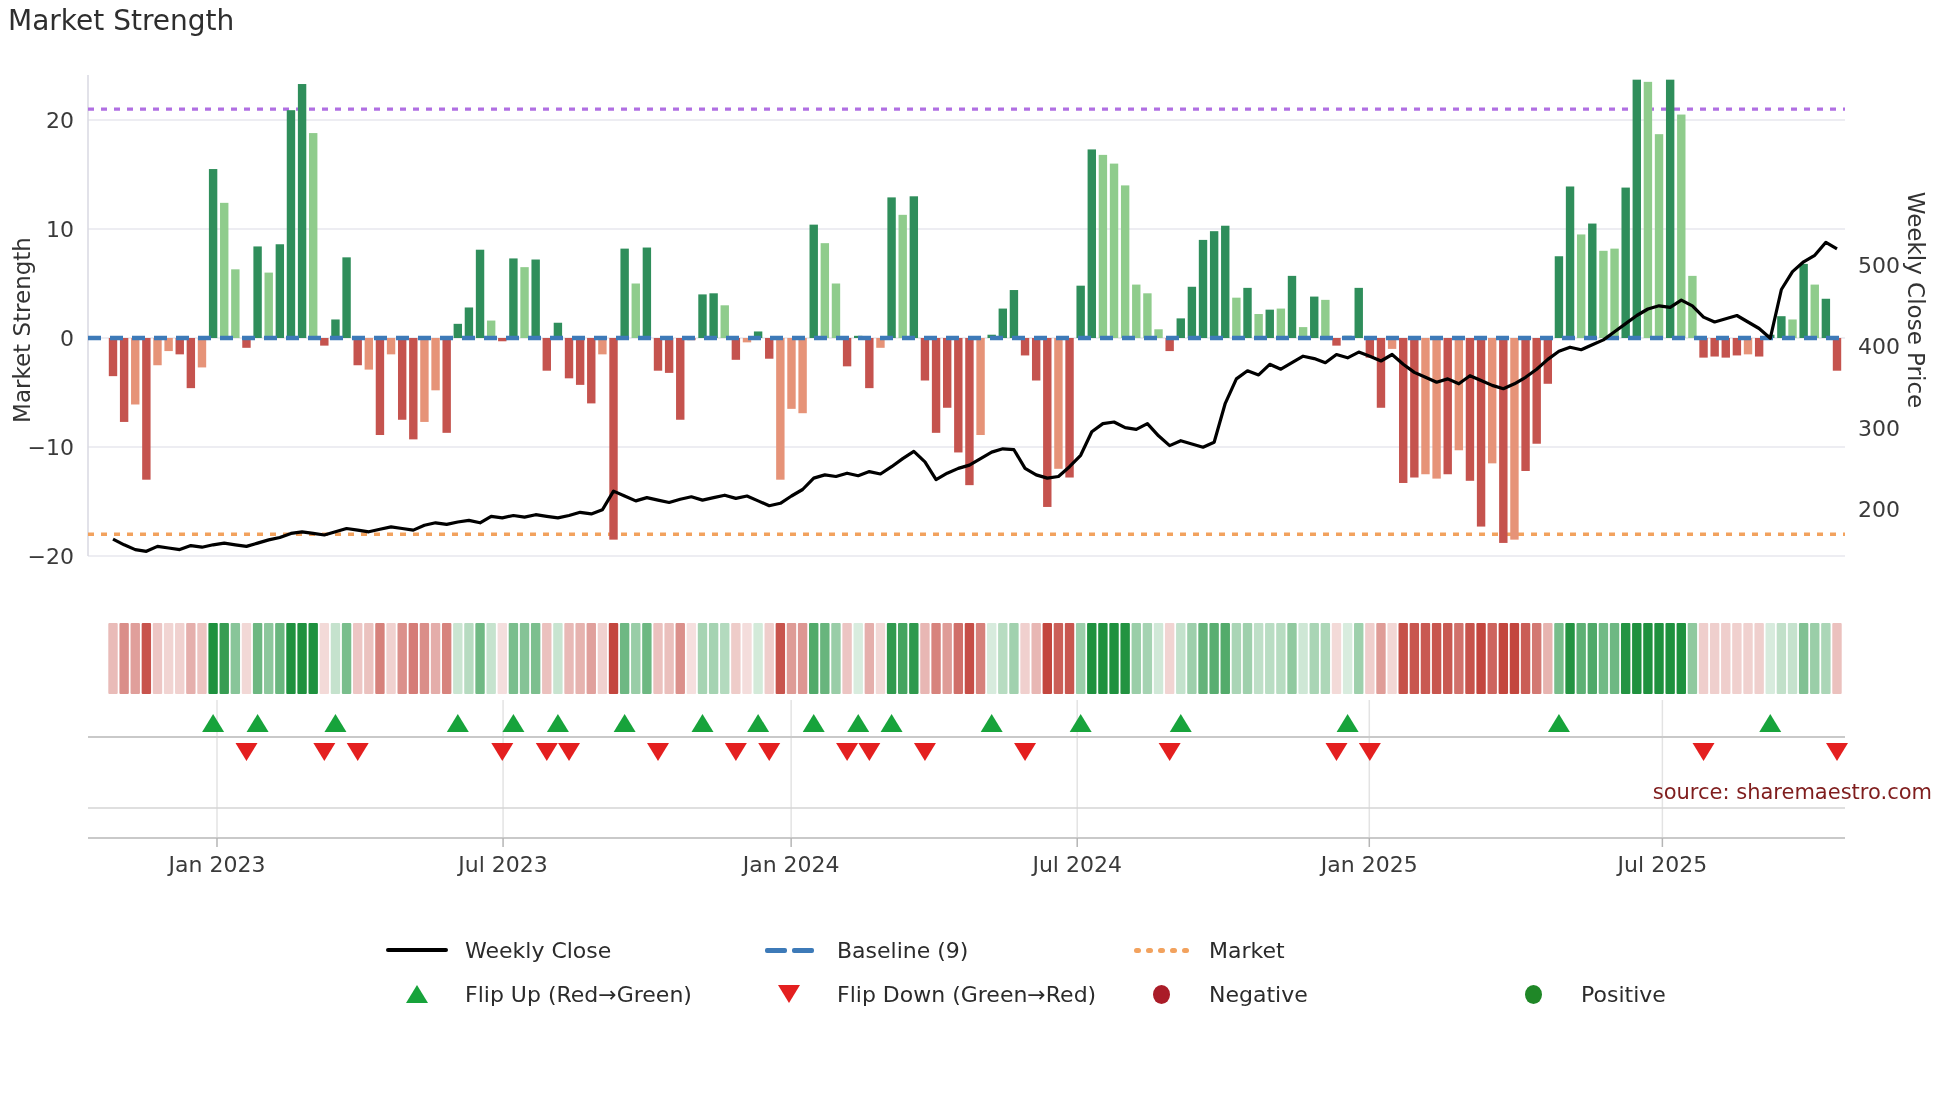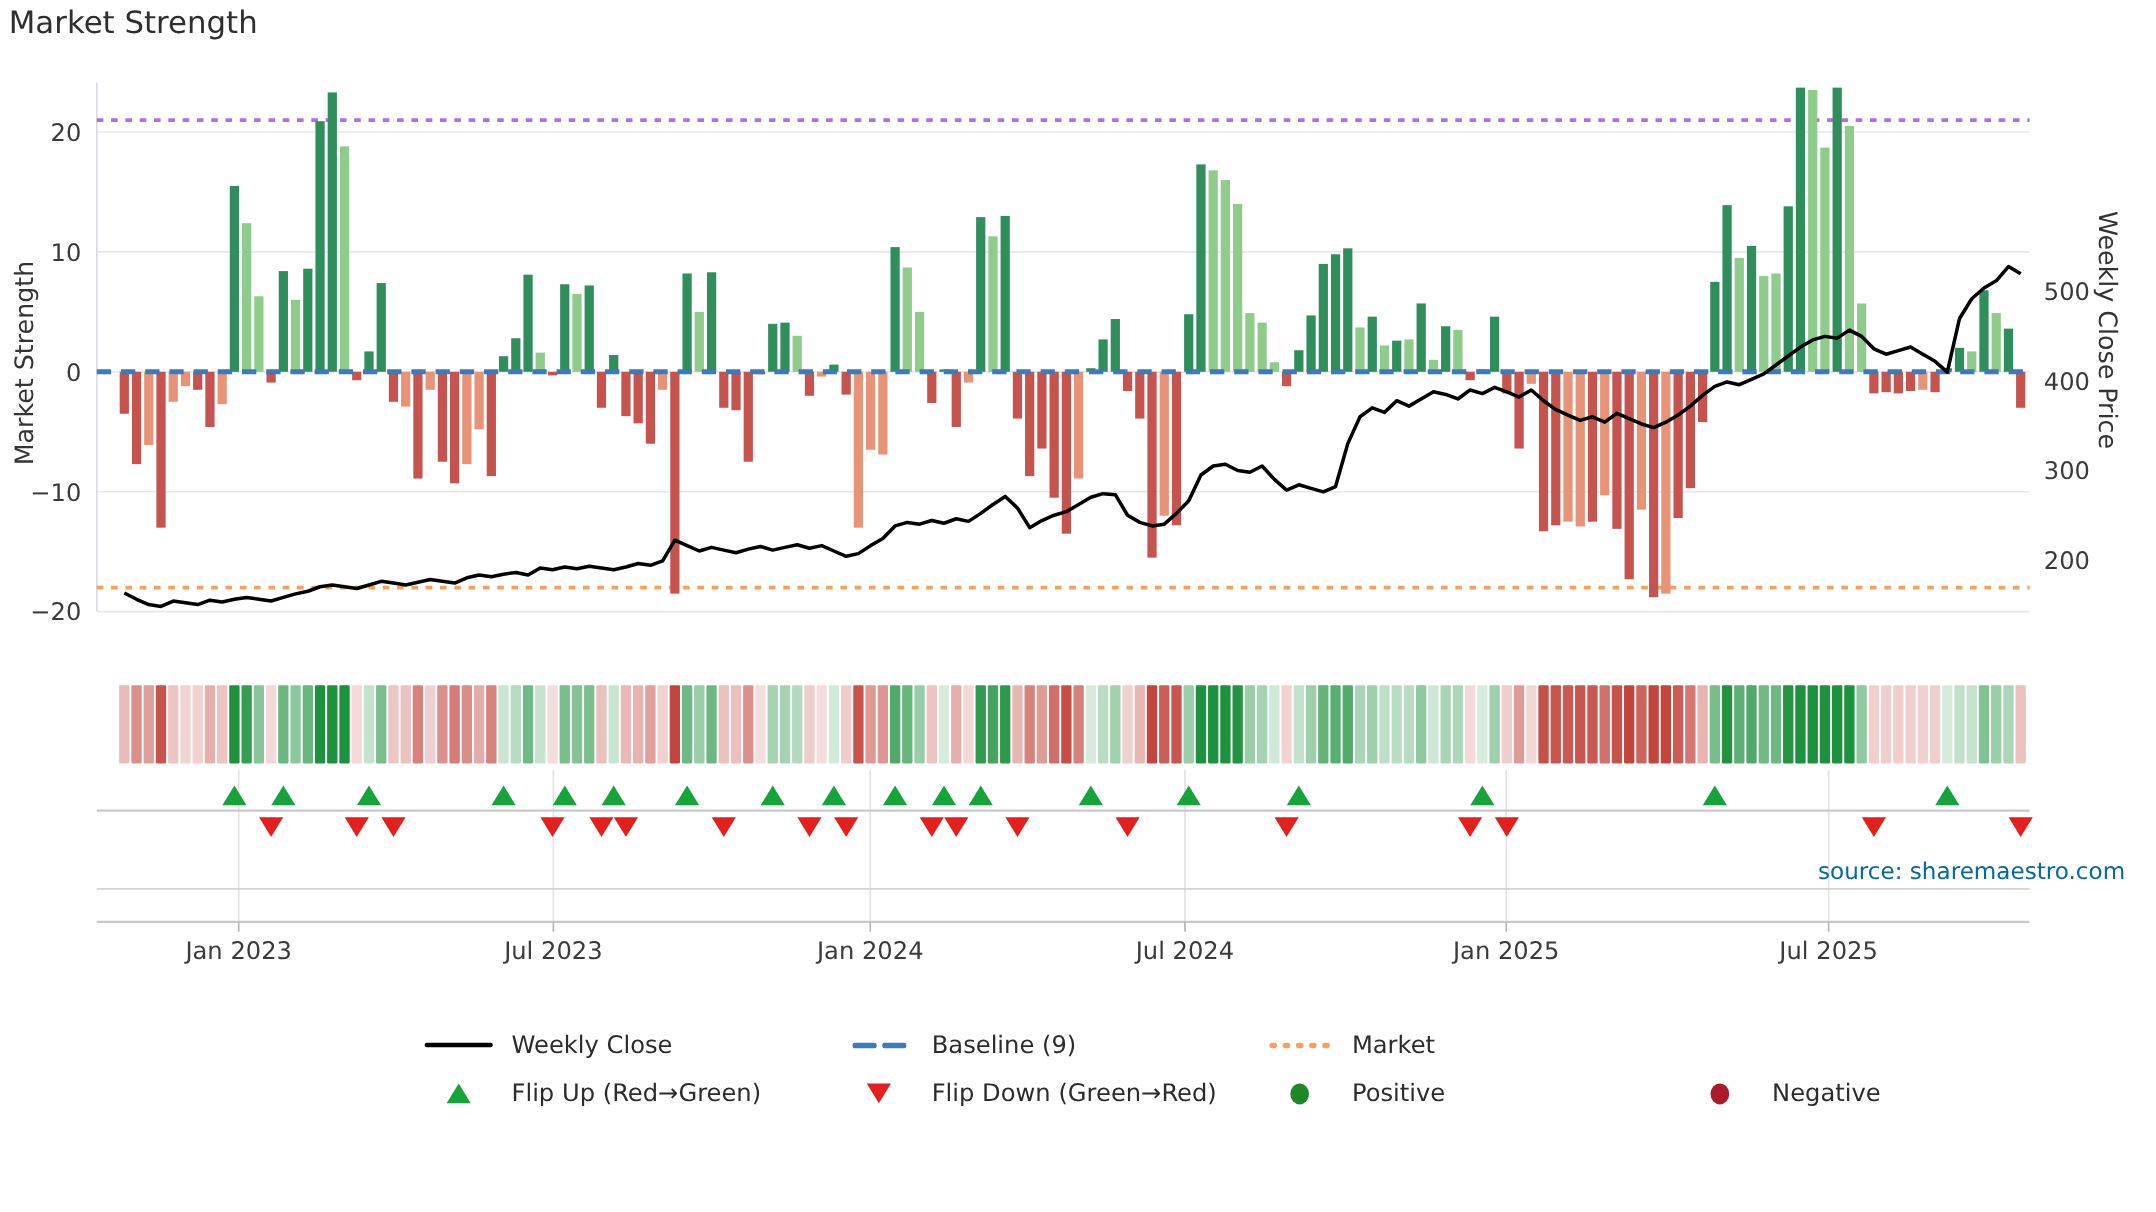--- a/index.html
+++ b/index.html
@@ -1,22 +1,22 @@
 <!DOCTYPE html>
 <html><head>
 <meta charset="utf-8">
 <style>
   html,body{margin:0;padding:0;background:#ffffff;width:1960px;height:1102px;overflow:hidden;
     font-family:"DejaVu Sans","Liberation Sans",sans-serif;}
   #fig{position:relative;width:1580px;height:1102px;background:#fff;}
   #page-title{position:absolute;left:8px;top:4px;font-size:28px;color:#2e2e2e;}
-  #src{position:absolute;left:0;top:780px;width:1932px;text-align:right;font-size:21px;color:#0369a1;}
+  #src{position:absolute;left:0;top:780px;width:1932px;text-align:right;font-size:21px;color:#7f1d1d;}
   #chart-svg{position:absolute;left:0;top:0;}
   #legend{position:absolute;left:385px;top:928px;width:1520px;}
-  .lg-row{display:flex;height:44px;align-items:center;gap:10px;}
+  .lg-row{display:flex;height:44px;align-items:center;}
   .lg-item{width:372px;display:flex;align-items:center;gap:16px;}
   .lg-label{font-size:22px;color:#2b2b2b;white-space:nowrap;}
   .sw{width:64px;display:flex;align-items:center;justify-content:center;gap:5px;flex:0 0 64px;}
   .sw-line{width:62px;height:4px;border-radius:2px;}
   .sw-dash{width:22px;height:5px;border-radius:2px;}
   .sw-dot{width:7px;height:5px;border-radius:2.5px;}
   .sw-tri-up{width:0;height:0;border-left:11px solid transparent;border-right:11px solid transparent;border-bottom:18px solid;}
   .sw-tri-down{width:0;height:0;border-left:11px solid transparent;border-right:11px solid transparent;border-top:18px solid;}
   .sw-circle{width:17px;height:19px;border-radius:50%;}
 </style>
@@ -452,25 +452,25 @@
           <span class="lg-label">Flip Up (Red→Green)</span>
         </div>
         <div class="lg-item">
           <span class="sw">
             <i class="sw-tri-down" style="border-top-color: rgb(228, 31, 31);"></i>
           </span>
           <span class="lg-label">Flip Down (Green→Red)</span>
         </div>
         <div class="lg-item">
           <span class="sw">
+            <i class="sw-circle" style="background: rgb(170, 28, 40);"></i>
+          </span>
+          <span class="lg-label">Negative</span>
+        </div>
+        <div class="lg-item">
+          <span class="sw">
             <i class="sw-circle" style="background: rgb(31, 135, 39);"></i>
           </span>
           <span class="lg-label">Positive</span>
-        </div>
-        <div class="lg-item">
-          <span class="sw">
-            <i class="sw-circle" style="background: rgb(170, 28, 40);"></i>
-          </span>
-          <span class="lg-label">Negative</span>
         </div>
       </div>
     </div>
 </div>
 
 </body></html>

